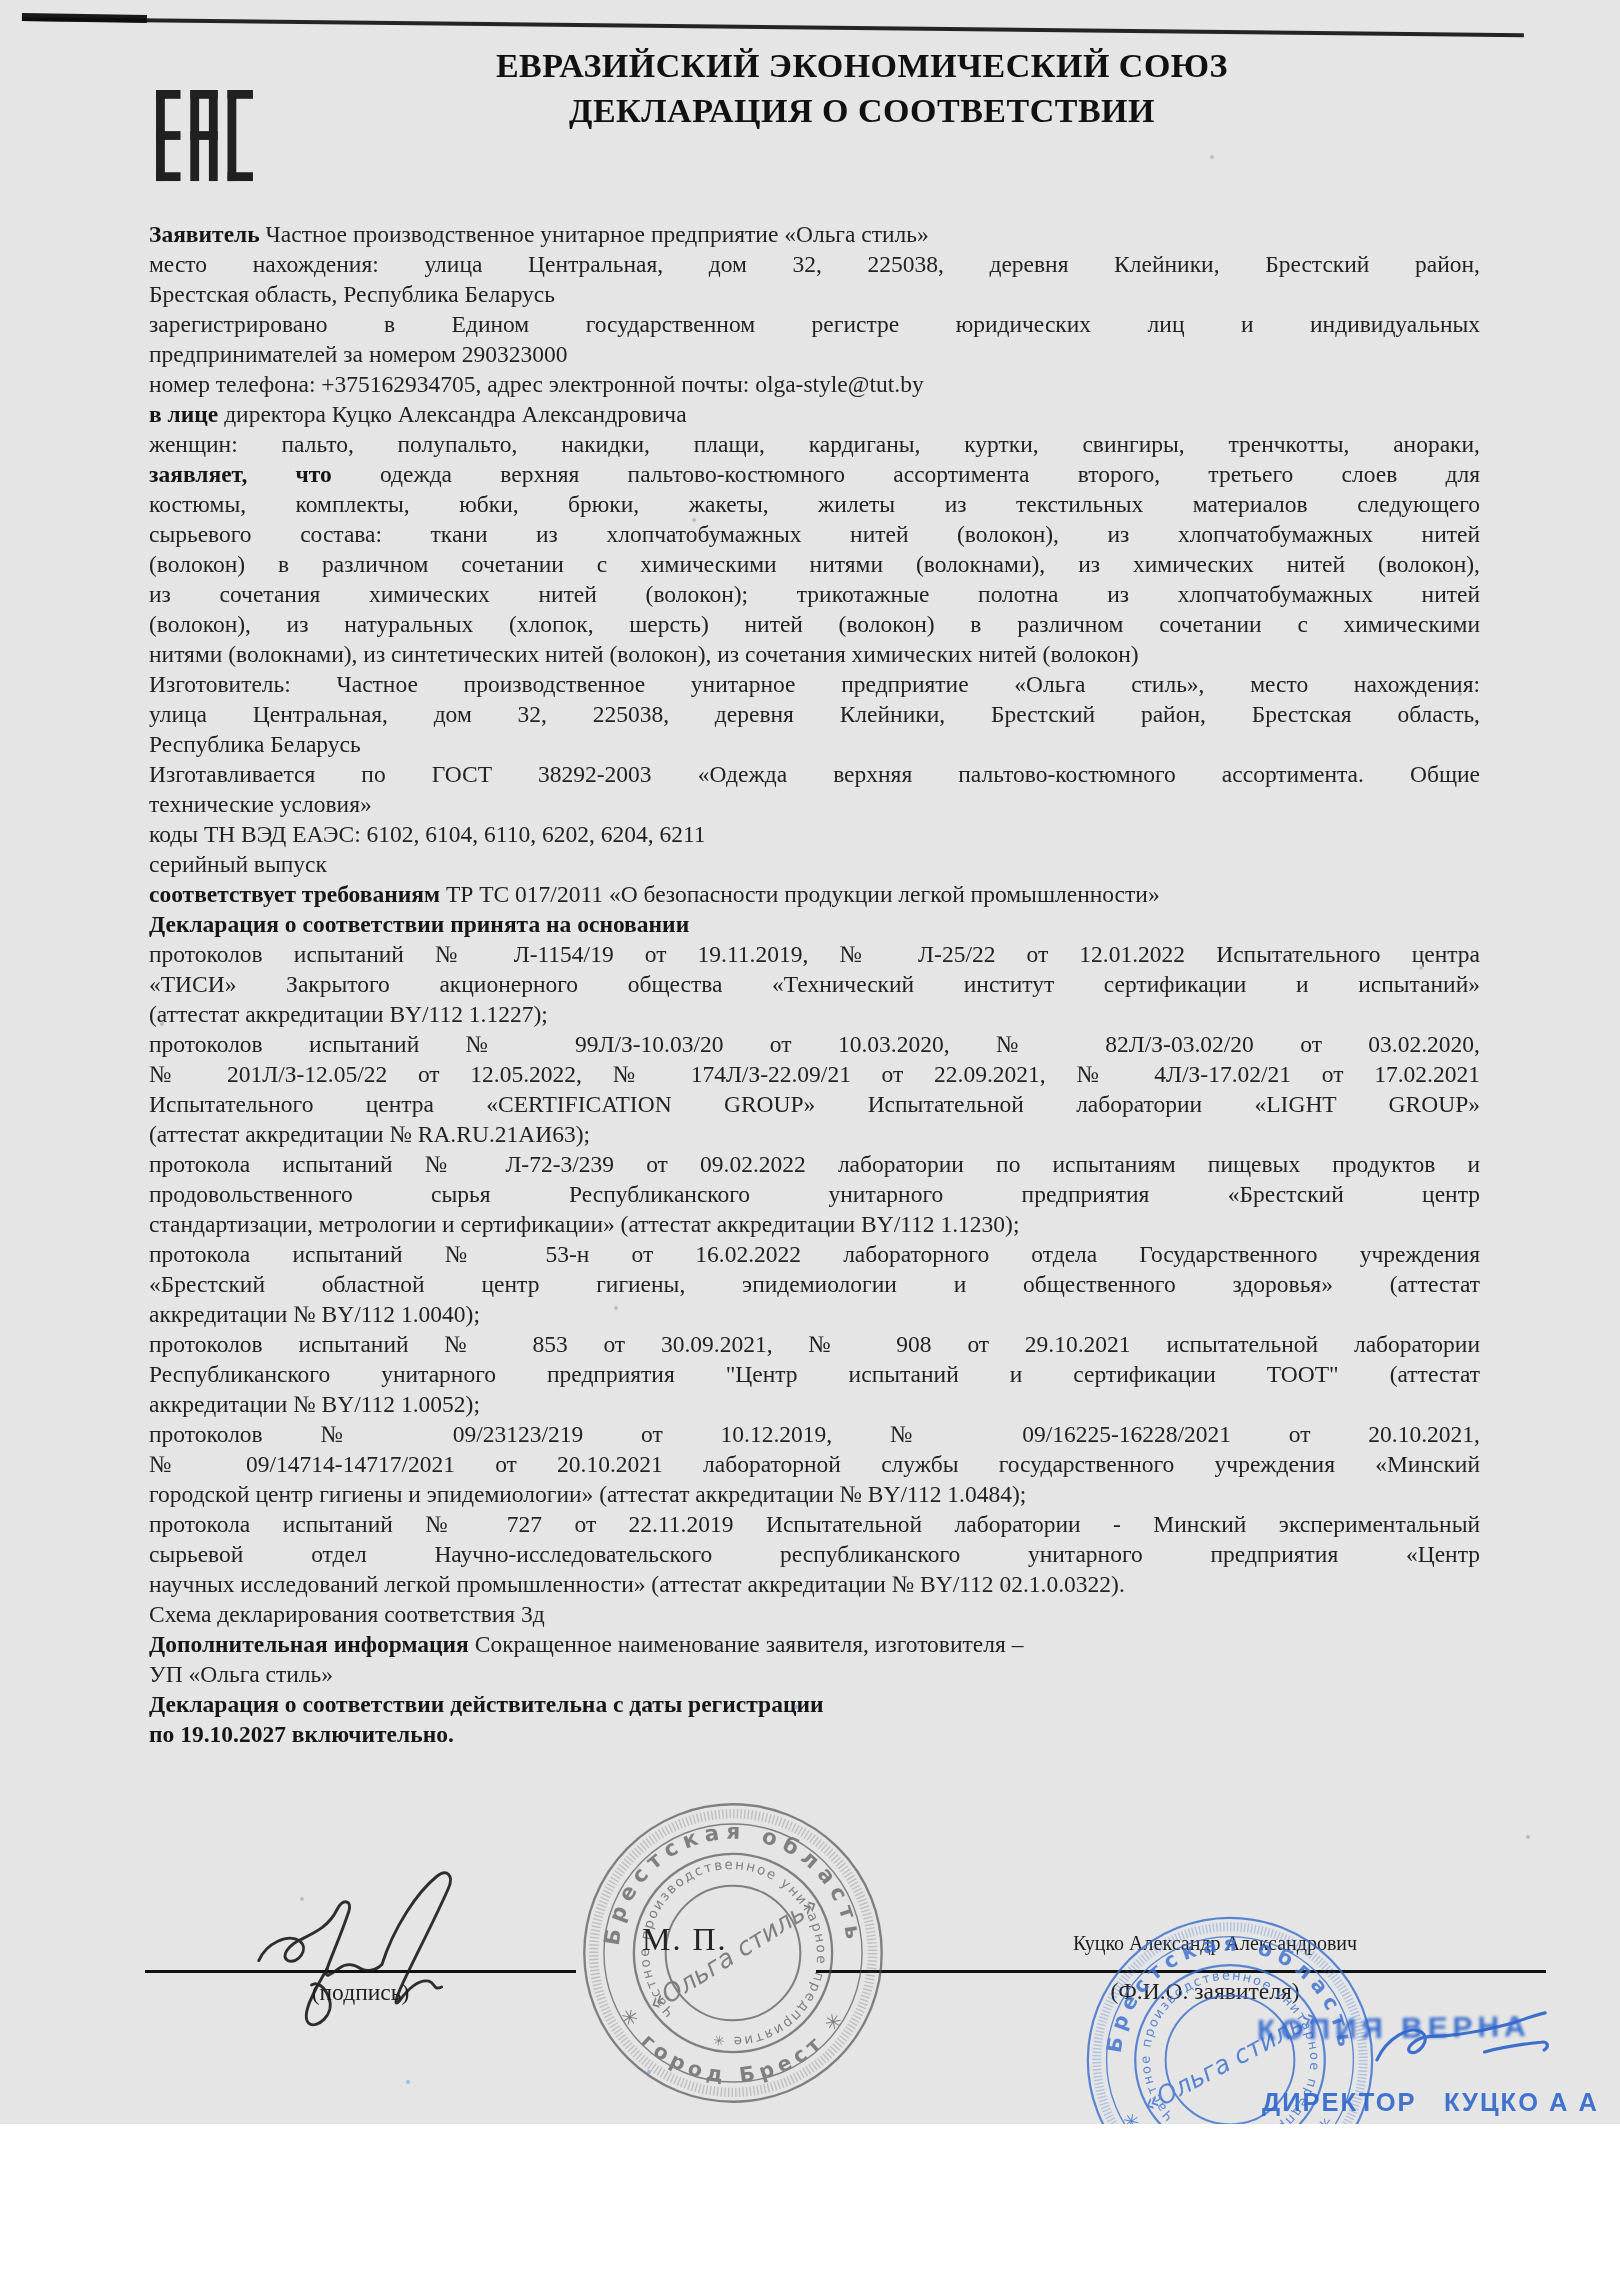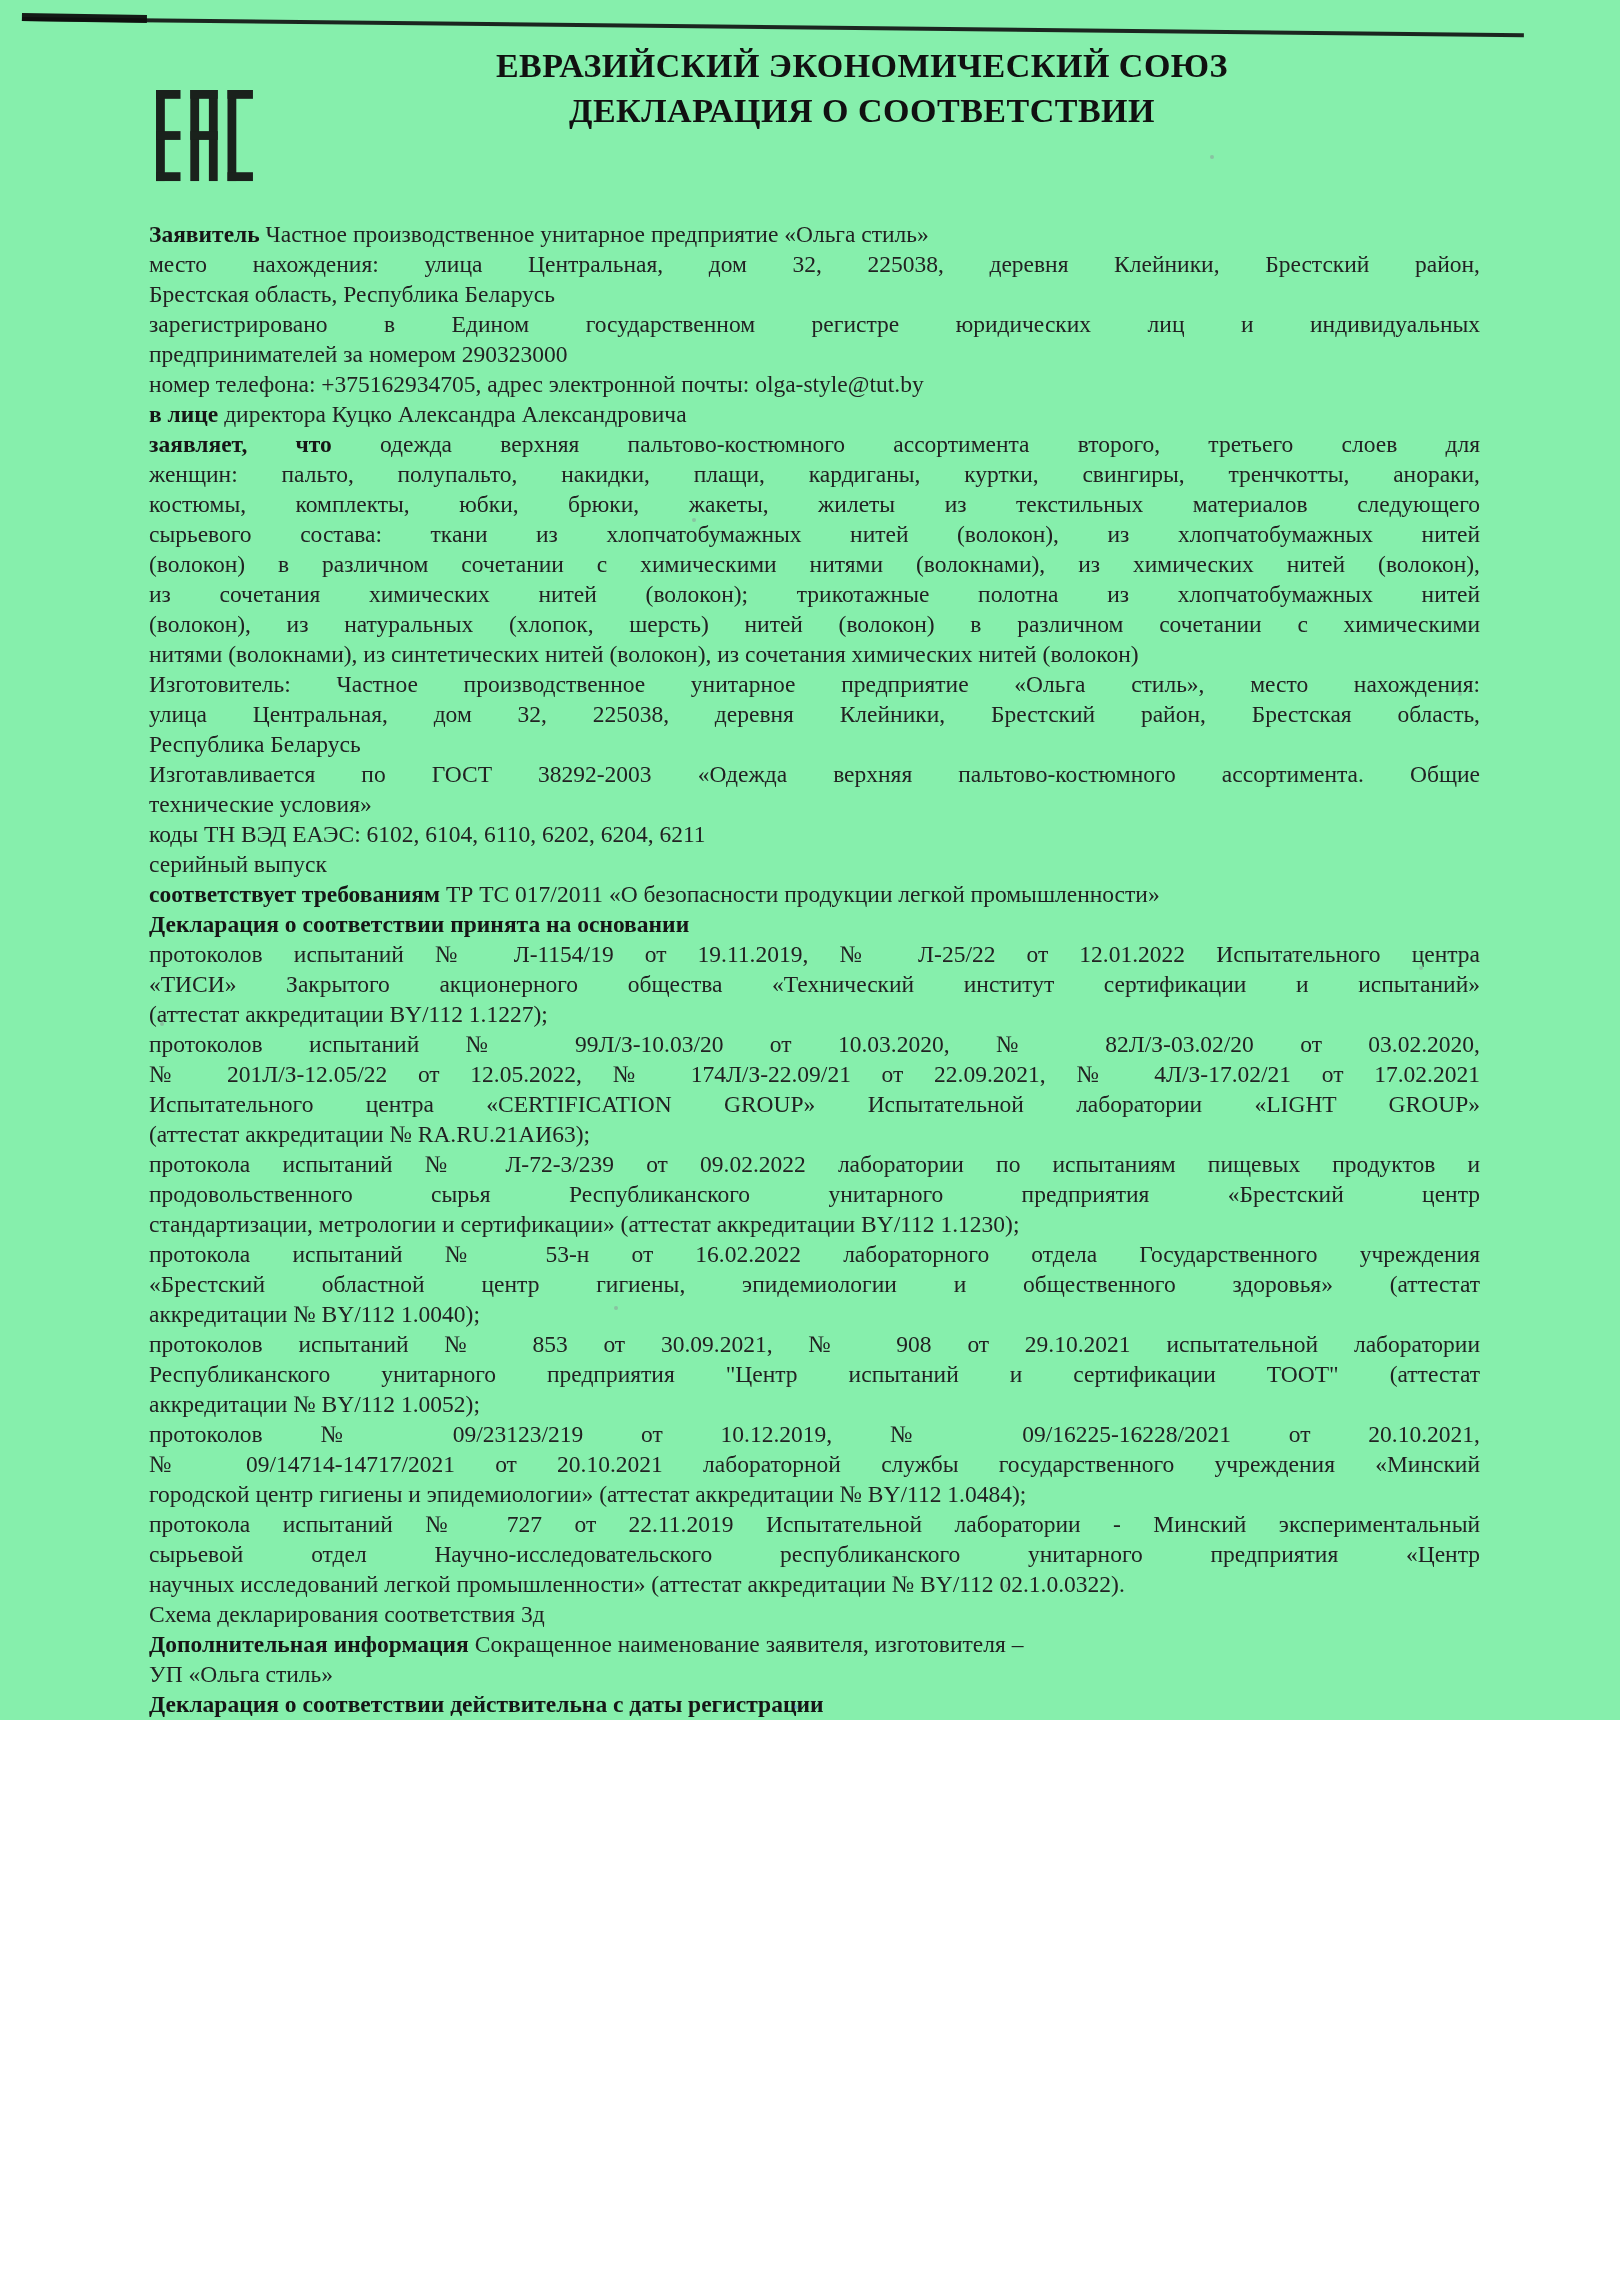--- a/index.html
+++ b/index.html
@@ -1,16 +1,16 @@
 <!DOCTYPE html>
 <html><head>
 <meta charset="utf-8">
 <style>
   html,body{margin:0;padding:0;background:#ffffff;}
-  .page{position:relative;width:1620px;height:1720px;background:#86efac;overflow:hidden;
+  .page{position:relative;width:1620px;height:2124px;background:#e5e5e5;overflow:hidden;
         font-family:"Liberation Serif","DejaVu Serif",serif;color:#1e1e1e;}
 
   
   .scanline1{position:absolute;left:21.6px;top:16.7px;width:1502px;height:3.9px;background:#141414;
              transform:rotate(0.62deg);transform-origin:0 0;opacity:.92;}
   .scanline2{position:absolute;left:21.6px;top:12.7px;width:125px;height:7.8px;background:#0e0e0e;
              transform:rotate(0.9deg);transform-origin:0 0;opacity:.95;}
   .speck{position:absolute;width:3.9px;height:3.9px;border-radius:50%;background:#8b8f94;opacity:.45;}
   .speck.blue{background:#6f9ede;opacity:.6;}
 
@@ -91,22 +91,22 @@
   </div>
 
   <div class="doc-body">
       <div class="bline"><b>Заявитель </b>Частное производственное унитарное предприятие «Ольга стиль»</div>
       <div class="bline just">место нахождения: улица Центральная, дом 32, 225038, деревня Клейники, Брестский район,</div>
       <div class="bline">Брестская область, Республика Беларусь</div>
       <div class="bline just">зарегистрировано в Едином государственном регистре юридических лиц и индивидуальных</div>
       <div class="bline">предпринимателей за номером 290323000</div>
       <div class="bline">номер телефона: +375162934705, адрес электронной почты: olga-style@tut.by</div>
       <div class="bline"><b>в лице </b>директора Куцко Александра Александровича</div>
+      <div class="bline just">женщин: пальто, полупальто, накидки, плащи, кардиганы, куртки, свингиры, тренчкотты, анораки,</div>
       <div class="bline just"><b>заявляет, что </b>одежда верхняя пальтово-костюмного ассортимента второго, третьего слоев для</div>
-      <div class="bline just">женщин: пальто, полупальто, накидки, плащи, кардиганы, куртки, свингиры, тренчкотты, анораки,</div>
       <div class="bline just">костюмы, комплекты, юбки, брюки, жакеты, жилеты из текстильных материалов следующего</div>
       <div class="bline just">сырьевого состава: ткани из хлопчатобумажных нитей (волокон), из хлопчатобумажных нитей</div>
       <div class="bline just">(волокон) в различном сочетании с химическими нитями (волокнами), из химических нитей (волокон),</div>
       <div class="bline just">из сочетания химических нитей (волокон); трикотажные полотна из хлопчатобумажных нитей</div>
       <div class="bline just">(волокон), из натуральных (хлопок, шерсть) нитей (волокон) в различном сочетании с химическими</div>
       <div class="bline">нитями (волокнами), из синтетических нитей (волокон), из сочетания химических нитей (волокон)</div>
       <div class="bline just">Изготовитель: Частное производственное унитарное предприятие «Ольга стиль», место нахождения:</div>
       <div class="bline just">улица Центральная, дом 32, 225038, деревня Клейники, Брестский район, Брестская область,</div>
       <div class="bline">Республика Беларусь</div>
       <div class="bline just">Изготавливается по ГОСТ 38292-2003 «Одежда верхняя пальтово-костюмного ассортимента. Общие</div>

